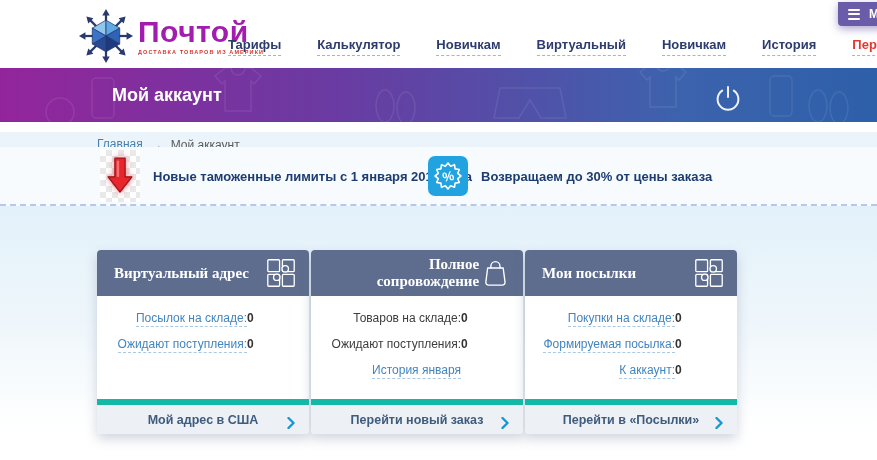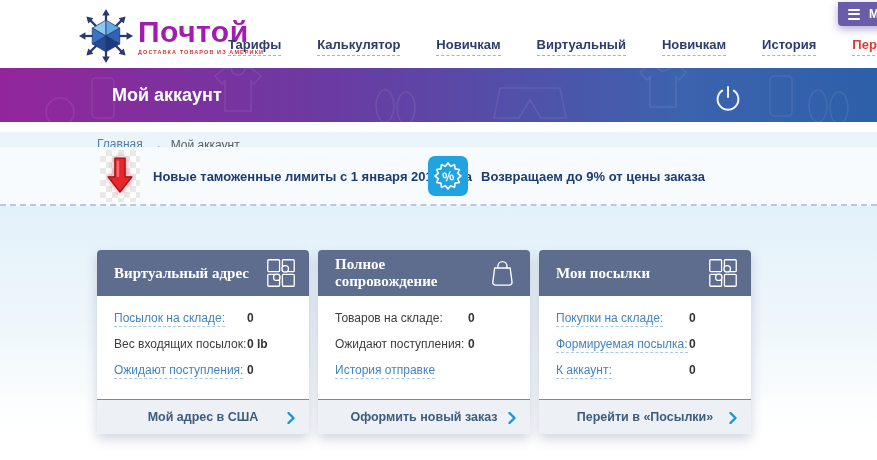--- a/index.html
+++ b/index.html
@@ -47,33 +47,33 @@
   .notice-text { margin-left:13px; font-size:13px; font-weight:bold; color:#1c3c72; }
   .checker { width:40px; height:52px;
     background:conic-gradient(#e9e9e9 90deg,#ffffff 90deg 180deg,#e9e9e9 180deg 270deg,#ffffff 270deg);
     background-size:12px 12px; display:flex; align-items:center; justify-content:center; }
   .pct-badge { width:40px; height:40px; background:#21a3e1; border-radius:7px;
     display:flex; align-items:center; justify-content:center; }
   
   .main-band { position:absolute; top:206px; left:0; width:877px; height:254px;
     background:linear-gradient(180deg,#e3f1fa 0%, #eef6fb 45%, #ffffff 88%); }
   
-  .cards { position:absolute; top:250px; left:97px; display:flex; gap:9px; z-index:2; }
+  .cards { position:absolute; top:250px; left:97px; display:flex; gap:2px; z-index:2;text-align:right; }
   .card { width:212px; height:184px; background:#fff; border-radius:4px; overflow:hidden;
     box-shadow:0 5px 12px rgba(100,115,145,.30); display:flex; flex-direction:column; }
   .card-header { height:46px; background:#5e6d8e; color:#fff; flex:none;
     display:flex; align-items:center; justify-content:space-between; padding:0 11px 0 17px;
     font-family:"Liberation Serif", serif; font-weight:bold; font-size:15px; }
   .card-body { flex:1; padding:15px 17px 0; }
   .crow { display:flex; align-items:baseline; margin-bottom:12px; font-size:12px; }
   .crow .lbl { width:133px; color:#3d3d3d; }
   .crow .lbl.link { color:#4285c0; cursor:pointer; }
   .crow .lbl.link span { border-bottom:1px dashed #a8c8e6; padding-bottom:1px; }
   .crow .val { font-weight:bold; color:#333; }
-  .card-footer { height:35px; flex:none; background:#edf0f4; border-top:1px solid #14b8a6;
+  .card-footer { height:35px; flex:none; background:#edf0f4; border-top:6px solid #14b8a6;
     position:relative; display:flex; align-items:center; justify-content:center;
     font-size:12.5px; font-weight:bold; color:#3e5c7d; cursor:pointer; }
   .card-footer svg { position:absolute; right:14px; top:12px; }
 </style>
 </head>
 <body>
 
 <div class="topbar">
   <div class="logo">
     <svg class="logo-mark" viewBox="0 0 60 60">
@@ -175,21 +175,21 @@
     </div>
     <span class="notice-text">Новые таможенные лимиты с 1 января 2019 года</span>
   </div>
   <div class="notice notice-2">
     <div class="pct-badge">
       <svg width="40" height="40" viewBox="0 0 40 40">
         <polygon fill="none" stroke="#fff" stroke-width="1.6" stroke-linejoin="round" points="20,7 22.6,10.3 26.5,8.7 27.1,12.9 31.3,13.5 29.7,17.4 33,20 29.7,22.6 31.3,26.5 27.1,27.1 26.5,31.3 22.6,29.7 20,33 17.4,29.7 13.5,31.3 12.9,27.1 8.7,26.5 10.3,22.6 7,20 10.3,17.4 8.7,13.5 12.9,12.9 13.5,8.7 17.4,10.3"></polygon>
         <text x="20" y="25" text-anchor="middle" font-size="13" font-weight="bold" fill="#fff" font-family="Liberation Sans, sans-serif" transform="rotate(-12 20 20)">%</text>
       </svg>
     </div>
-    <span class="notice-text">Возвращаем до 9% от цены заказа</span>
+    <span class="notice-text">Возвращаем до 30% от цены заказа</span>
   </div>
 </div>
 
 <div class="main-band"></div>
 
 <div class="cards">
 
   <div class="card">
     <div class="card-header">
       <span>Виртуальный адрес</span>
@@ -203,24 +203,20 @@
             <circle cx="13.5" cy="22.5" r="3.4" fill="#5e6d8e"></circle>
         </g>
       </svg>
     </div>
     <div class="card-body">
       <div class="crow">
         <span class="lbl link"><span>Посылок на складе:</span></span>
         <span class="val">0</span>
       </div>
       <div class="crow">
-        <span class="lbl">Вес входящих посылок:</span>
-        <span class="val">0 lb</span>
-      </div>
-      <div class="crow">
         <span class="lbl link"><span>Ожидают поступления:</span></span>
         <span class="val">0</span>
       </div>
     </div>
     <div class="card-footer">
       <span>Мой адрес в США</span>
       <svg width="8" height="12" viewBox="0 0 8 12">
         <path d="M1.5 1 L6.5 6 L1.5 11" fill="none" stroke="#1798d5" stroke-width="2.4" stroke-linecap="round" stroke-linejoin="round"></path>
       </svg>
     </div>
@@ -239,26 +235,26 @@
     <div class="card-body">
       <div class="crow">
         <span class="lbl">Товаров на складе:</span>
         <span class="val">0</span>
       </div>
       <div class="crow">
         <span class="lbl">Ожидают поступления:</span>
         <span class="val">0</span>
       </div>
       <div class="crow">
-        <span class="lbl link"><span>История отправке</span></span>
+        <span class="lbl link"><span>История января</span></span>
         <span class="val"></span>
       </div>
     </div>
     <div class="card-footer">
-      <span>Оформить новый заказ</span>
+      <span>Перейти новый заказ</span>
       <svg width="8" height="12" viewBox="0 0 8 12">
         <path d="M1.5 1 L6.5 6 L1.5 11" fill="none" stroke="#1798d5" stroke-width="2.4" stroke-linecap="round" stroke-linejoin="round"></path>
       </svg>
     </div>
   </div>
 
   <div class="card">
     <div class="card-header">
       <span>Мои посылки</span>
       <svg width="34" height="34" viewBox="0 0 36 36">

